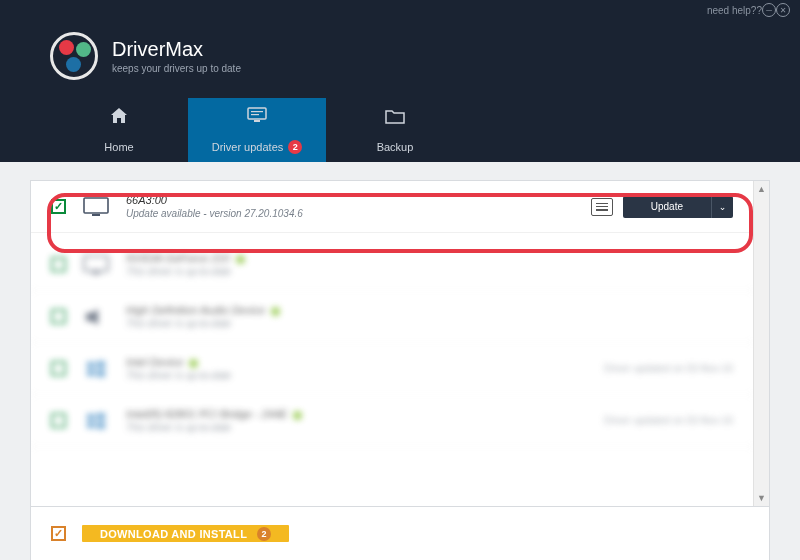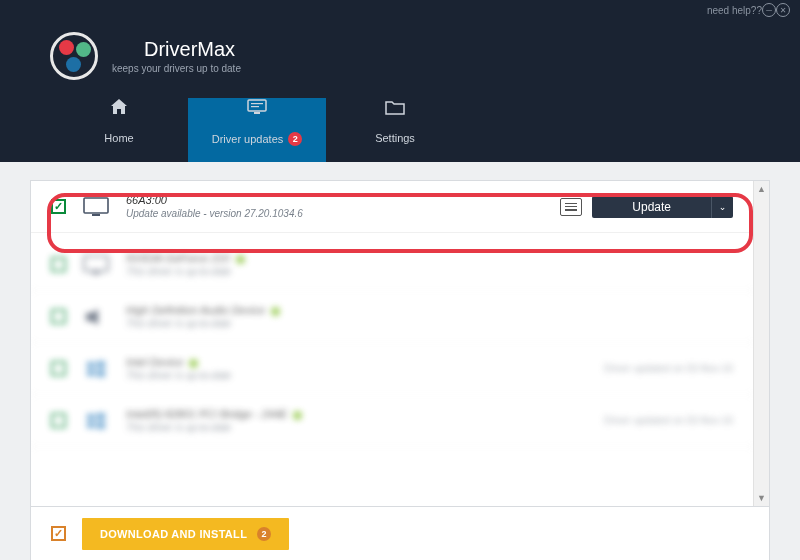--- a/index.html
+++ b/index.html
@@ -9,25 +9,25 @@
 .top-bar .help-link { cursor: pointer; }
 .top-bar .win-btn { width: 14px; height: 14px; border: 1px solid #8a93a0; border-radius: 50%; display: flex; align-items: center; justify-content: center; font-size: 8px; cursor: pointer; }
 
 .header { display: flex; align-items: center; padding: 12px 50px 18px; gap: 14px; }
 .logo-circle { width: 48px; height: 48px; border-radius: 50%; border: 3px solid #e8e8e8; position: relative; display: flex; align-items: center; justify-content: center; }
 .logo-swirl { width: 34px; height: 34px; position: relative; }
 .logo-swirl::before { content: ""; position: absolute; width: 15px; height: 15px; border-radius: 50%; background: #e63946; top: 1px; left: 2px; }
 .logo-swirl::after { content: ""; position: absolute; width: 15px; height: 15px; border-radius: 50%; background: #52b788; top: 3px; right: 0; }
 .logo-swirl .blue { position: absolute; width: 15px; height: 15px; border-radius: 50%; background: #1d6fa5; bottom: 1px; left: 9px; }
 .title-block { color: #fff; }
-.title-block h1 { font-size: 20px; font-weight: normal; margin-left: 32px; }
+.title-block h1 { font-size: 20px; font-weight: normal; }
 .title-block p { font-size: 10px; color: #9aa3b0; margin-top: 2px; }
 
 .nav { display: flex; padding: 0 50px; }
-.nav-item { flex: 0 0 auto; width: 138px; display: flex; flex-direction: column; align-items: center; height: 64px; color: #cfd5dd; font-size: 11px; cursor: pointer; position: relative; gap: 16px; }
+.nav-item { flex: 0 0 auto; width: 138px; display: flex; flex-direction: column; align-items: center; justify-content: center; height: 64px; color: #cfd5dd; font-size: 11px; cursor: pointer; position: relative; gap: 16px; }
 .nav-item.active { background: #0369a1; }
 .nav-item .icon { width: 20px; height: 18px; display: flex; align-items: center; justify-content: center; }
 .nav-item .label-row { display: flex; align-items: center; gap: 5px; }
 .badge { background: #e63946; color: #fff; border-radius: 50%; width: 14px; height: 14px; display: flex; align-items: center; justify-content: center; font-size: 9px; font-weight: bold; }
 
 .content { background: #eef0f2; margin: 0 0 0 0; height: calc(560px - 20px - 78px - 64px - 22px); padding: 18px 30px 10px; position: relative; }
 
 .list-panel { background: #fff; border: 1px solid #d8dbdf; position: relative; height: 327px; }
 .scroll-area { position: absolute; top: 0; left: 0; right: 16px; bottom: 0; overflow: hidden; }
 .scrollbar-track { position: absolute; right: 0; top: 0; bottom: 0; width: 16px; background: #f1f1f1; border-left: 1px solid #e1e1e1; }
@@ -39,28 +39,28 @@
 .checkbox { width: 15px; height: 15px; border: 2px solid #0a8a3a; display: flex; align-items: center; justify-content: center; color: #0a8a3a; font-size: 11px; font-weight: bold; cursor: pointer; }
 .dev-icon { width: 28px; height: 22px; display: flex; align-items: center; justify-content: center; color: #4a5568; }
 .driver-info { flex: 1; font-style: italic; }
 .driver-name { font-size: 11px; color: #333; }
 .driver-status { font-size: 10px; color: #7a828c; margin-top: 2px; }
 .green-dot { width: 9px; height: 9px; border-radius: 50%; background: #86c232; display: inline-block; margin-left: 6px; vertical-align: middle; }
 .row-right { display: flex; align-items: center; gap: 10px; }
 .detail-icon { width: 22px; height: 18px; border: 1px solid #555; border-radius: 2px; display: flex; align-items: center; justify-content: center; cursor: pointer; }
 .detail-icon .lines { width: 12px; height: 8px; background: linear-gradient(#555 1px, transparent 1px, transparent 3px, #555 3px, #555 4px, transparent 4px, transparent 6px, #555 6px, #555 7px); }
 .update-btn { background: #2a3545; color: #fff; height: 22px; display: flex; align-items: center; border-radius: 2px; overflow: hidden; cursor: pointer; }
-.update-btn .txt { padding: 0 40px; font-size: 12px; }
+.update-btn .txt { padding: 0 28px; font-size: 10px; }
 .update-btn .drop { border-left: 1px solid #4a5666; width: 22px; height: 100%; display: flex; align-items: center; justify-content: center; font-size: 9px; }
 .right-note { font-size: 10px; color: #9aa0a8; }
 
 .highlight-ring { position: absolute; border: 4px solid #e63946; border-radius: 18px; left: 16px; right: 16px; top: 12px; height: 60px; pointer-events: none; z-index: 5; }
 
 .bottom-bar { background: #fff; border: 1px solid #d8dbdf; border-top: none; height: 54px; display: flex; align-items: center; padding: 0 20px; gap: 16px; }
-.btn-primary { background: #f4b921; color: #fff; font-size: 11px; font-weight: bold; letter-spacing: 0.3px; height: 32px; padding: 0 18px; display: flex; align-items: center; gap: 10px; cursor: pointer; border-radius: 1px; }
+.btn-primary { background: #f4b921; color: #fff; font-size: 11px; font-weight: bold; letter-spacing: 0.3px; height: 17px; padding: 0 18px; display: flex; align-items: center; gap: 10px; cursor: pointer; border-radius: 1px; }
 .btn-primary .badge { background: #d9822b; }
 
 .footer { height: 22px; background: #eef0f2; display: flex; align-items: center; justify-content: center; gap: 10px; font-size: 9px; color: #8c929a; }
 .footer .social { display: flex; gap: 4px; }
 .footer .social span { width: 14px; height: 14px; border: 1px solid #b0b5bc; display: flex; align-items: center; justify-content: center; cursor: pointer; font-size: 8px; color: #8c929a; }
 
 svg { display: block; }
 </style>
 </head>
 <body>
@@ -106,21 +106,21 @@
       <span>Driver updates</span>
       <span class="badge">2</span>
     </span>
   </div>
   <div class="nav-item">
     <span class="icon">
       <svg width="20" height="15" viewBox="0 0 20 15">
           <path d="M1 2 L7 2 L9 4 L19 4 L19 14 L1 14 Z" fill="none" stroke="#cfd5dd" stroke-width="1.5"></path>
         </svg>
     </span>
-    <span>Settings</span>
+    <span>Backup</span>
   </div>
 </div>
 
 <div class="content">
   <div class="list-panel">
     <div class="highlight-ring"></div>
     <div class="scroll-area">
       <div class="driver-row">
         <span class="checkbox">✓</span>
         <span class="dev-icon">

